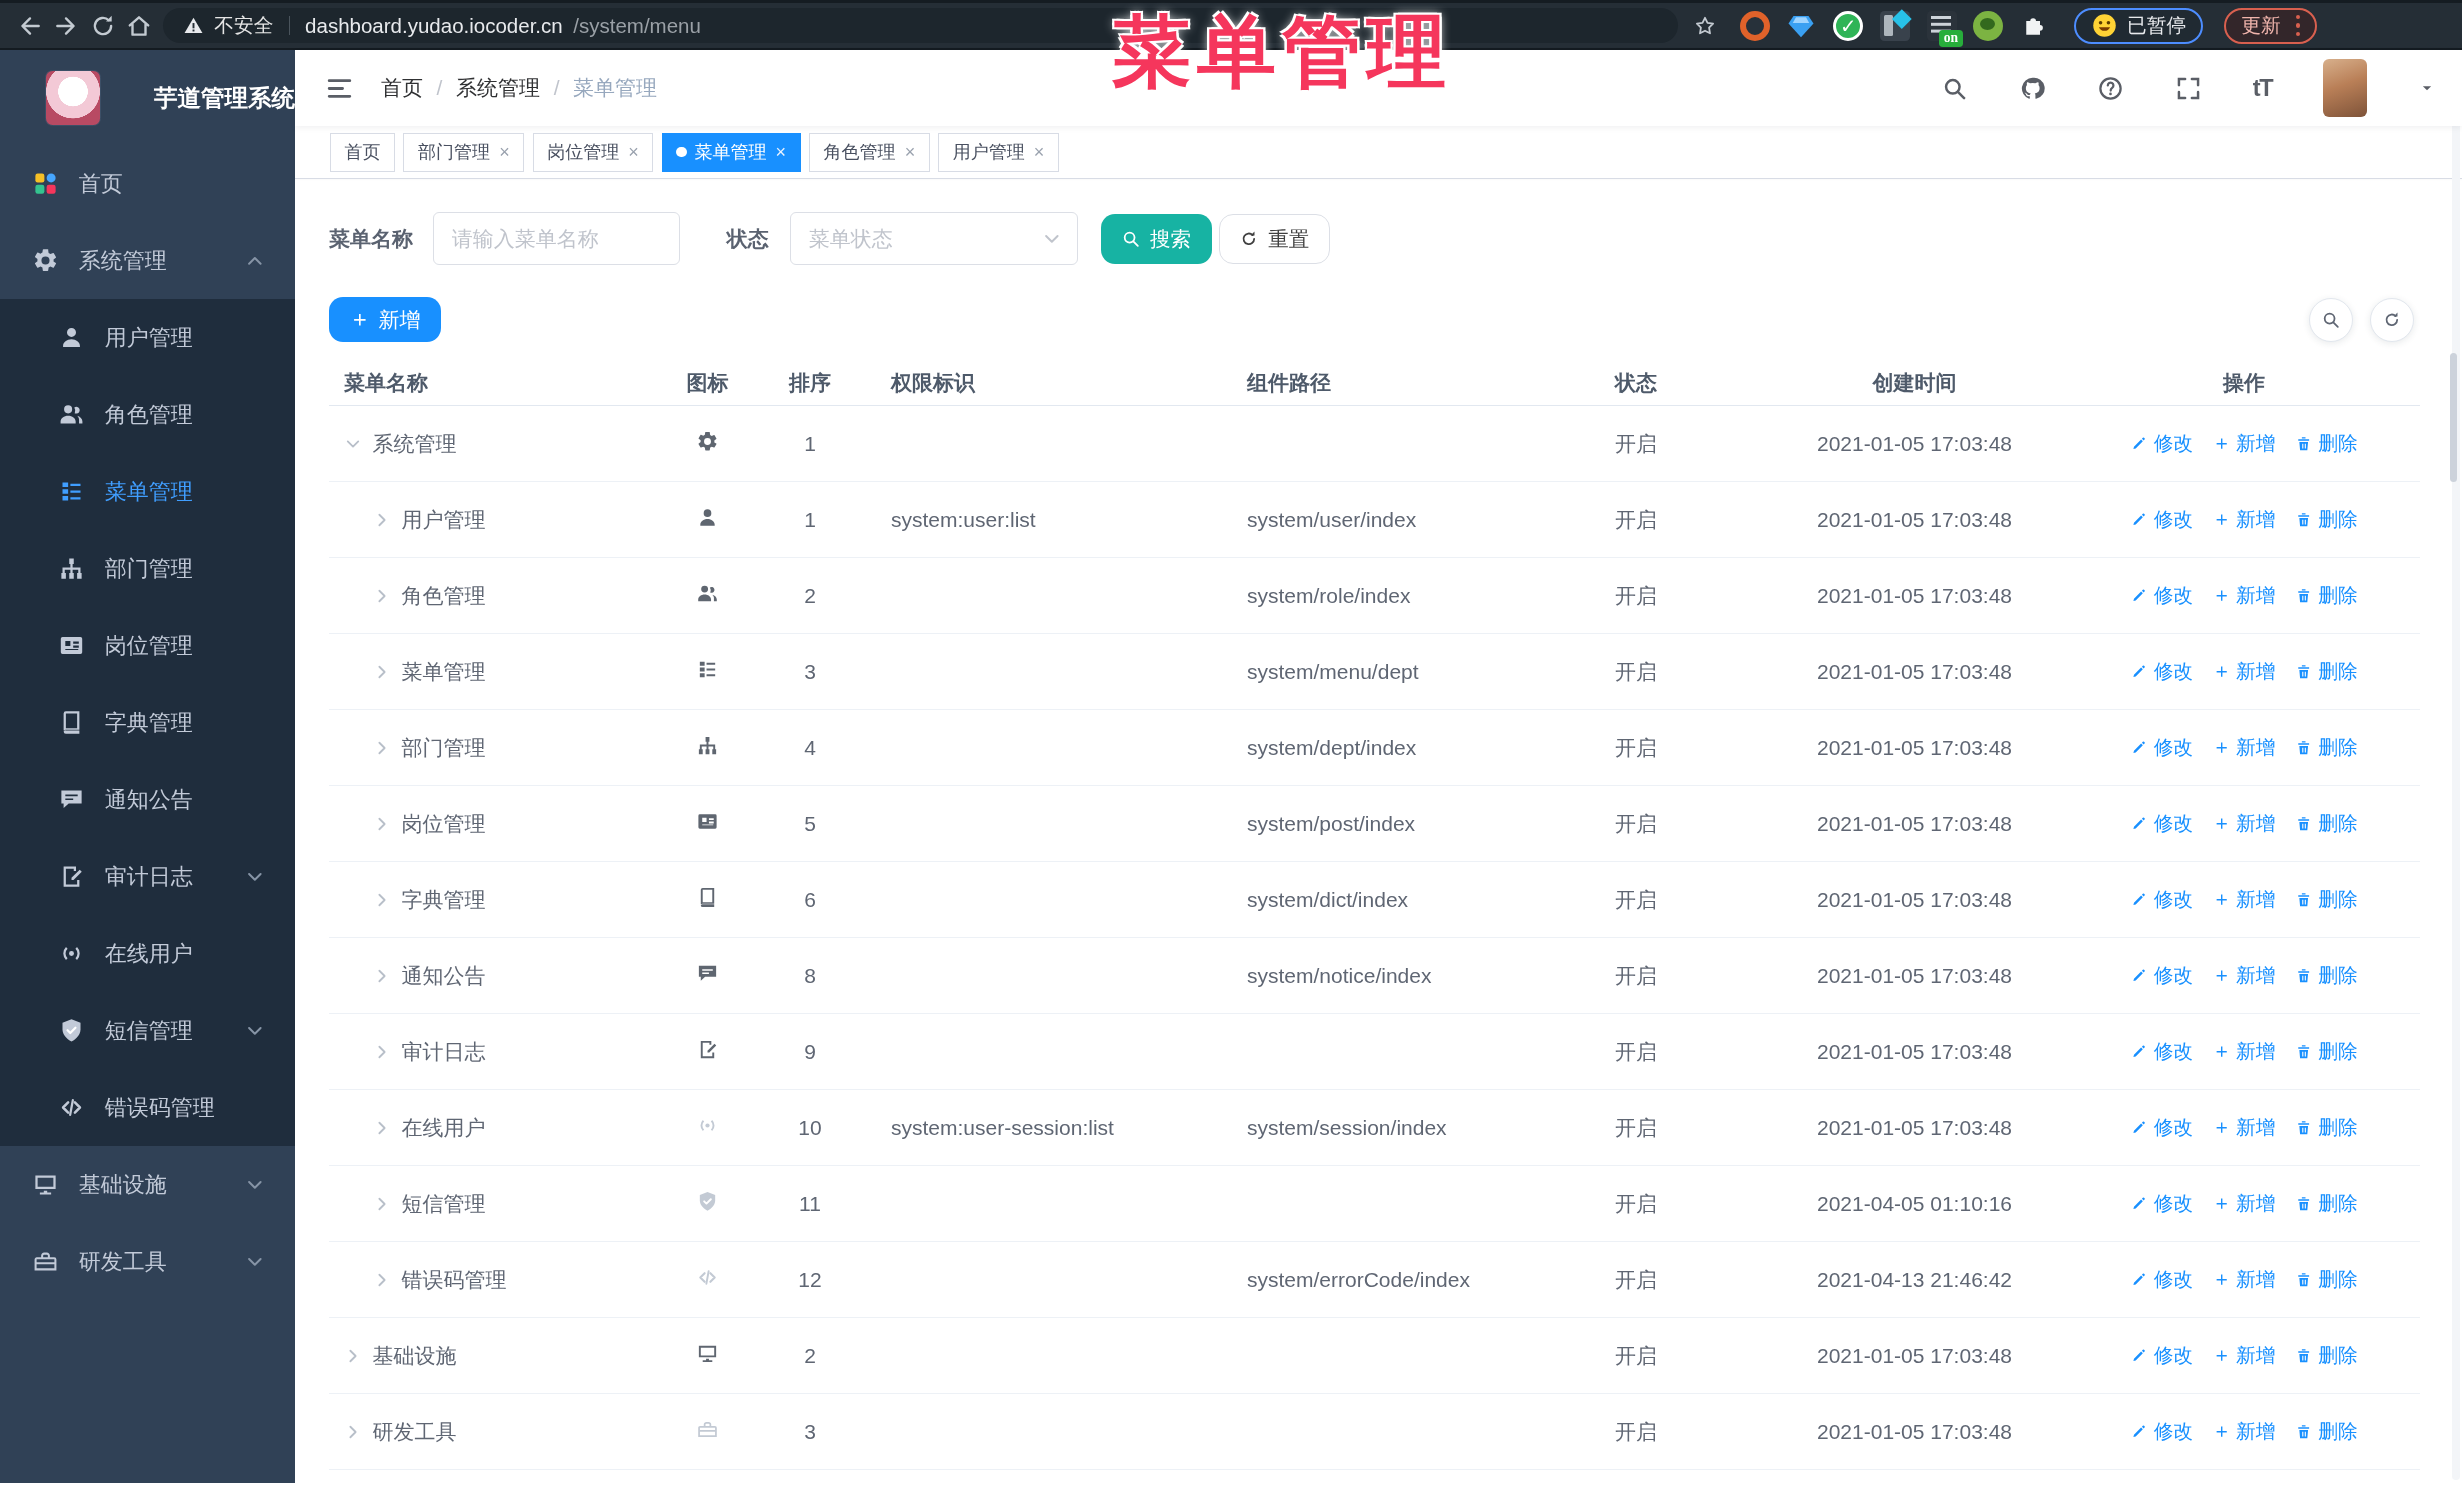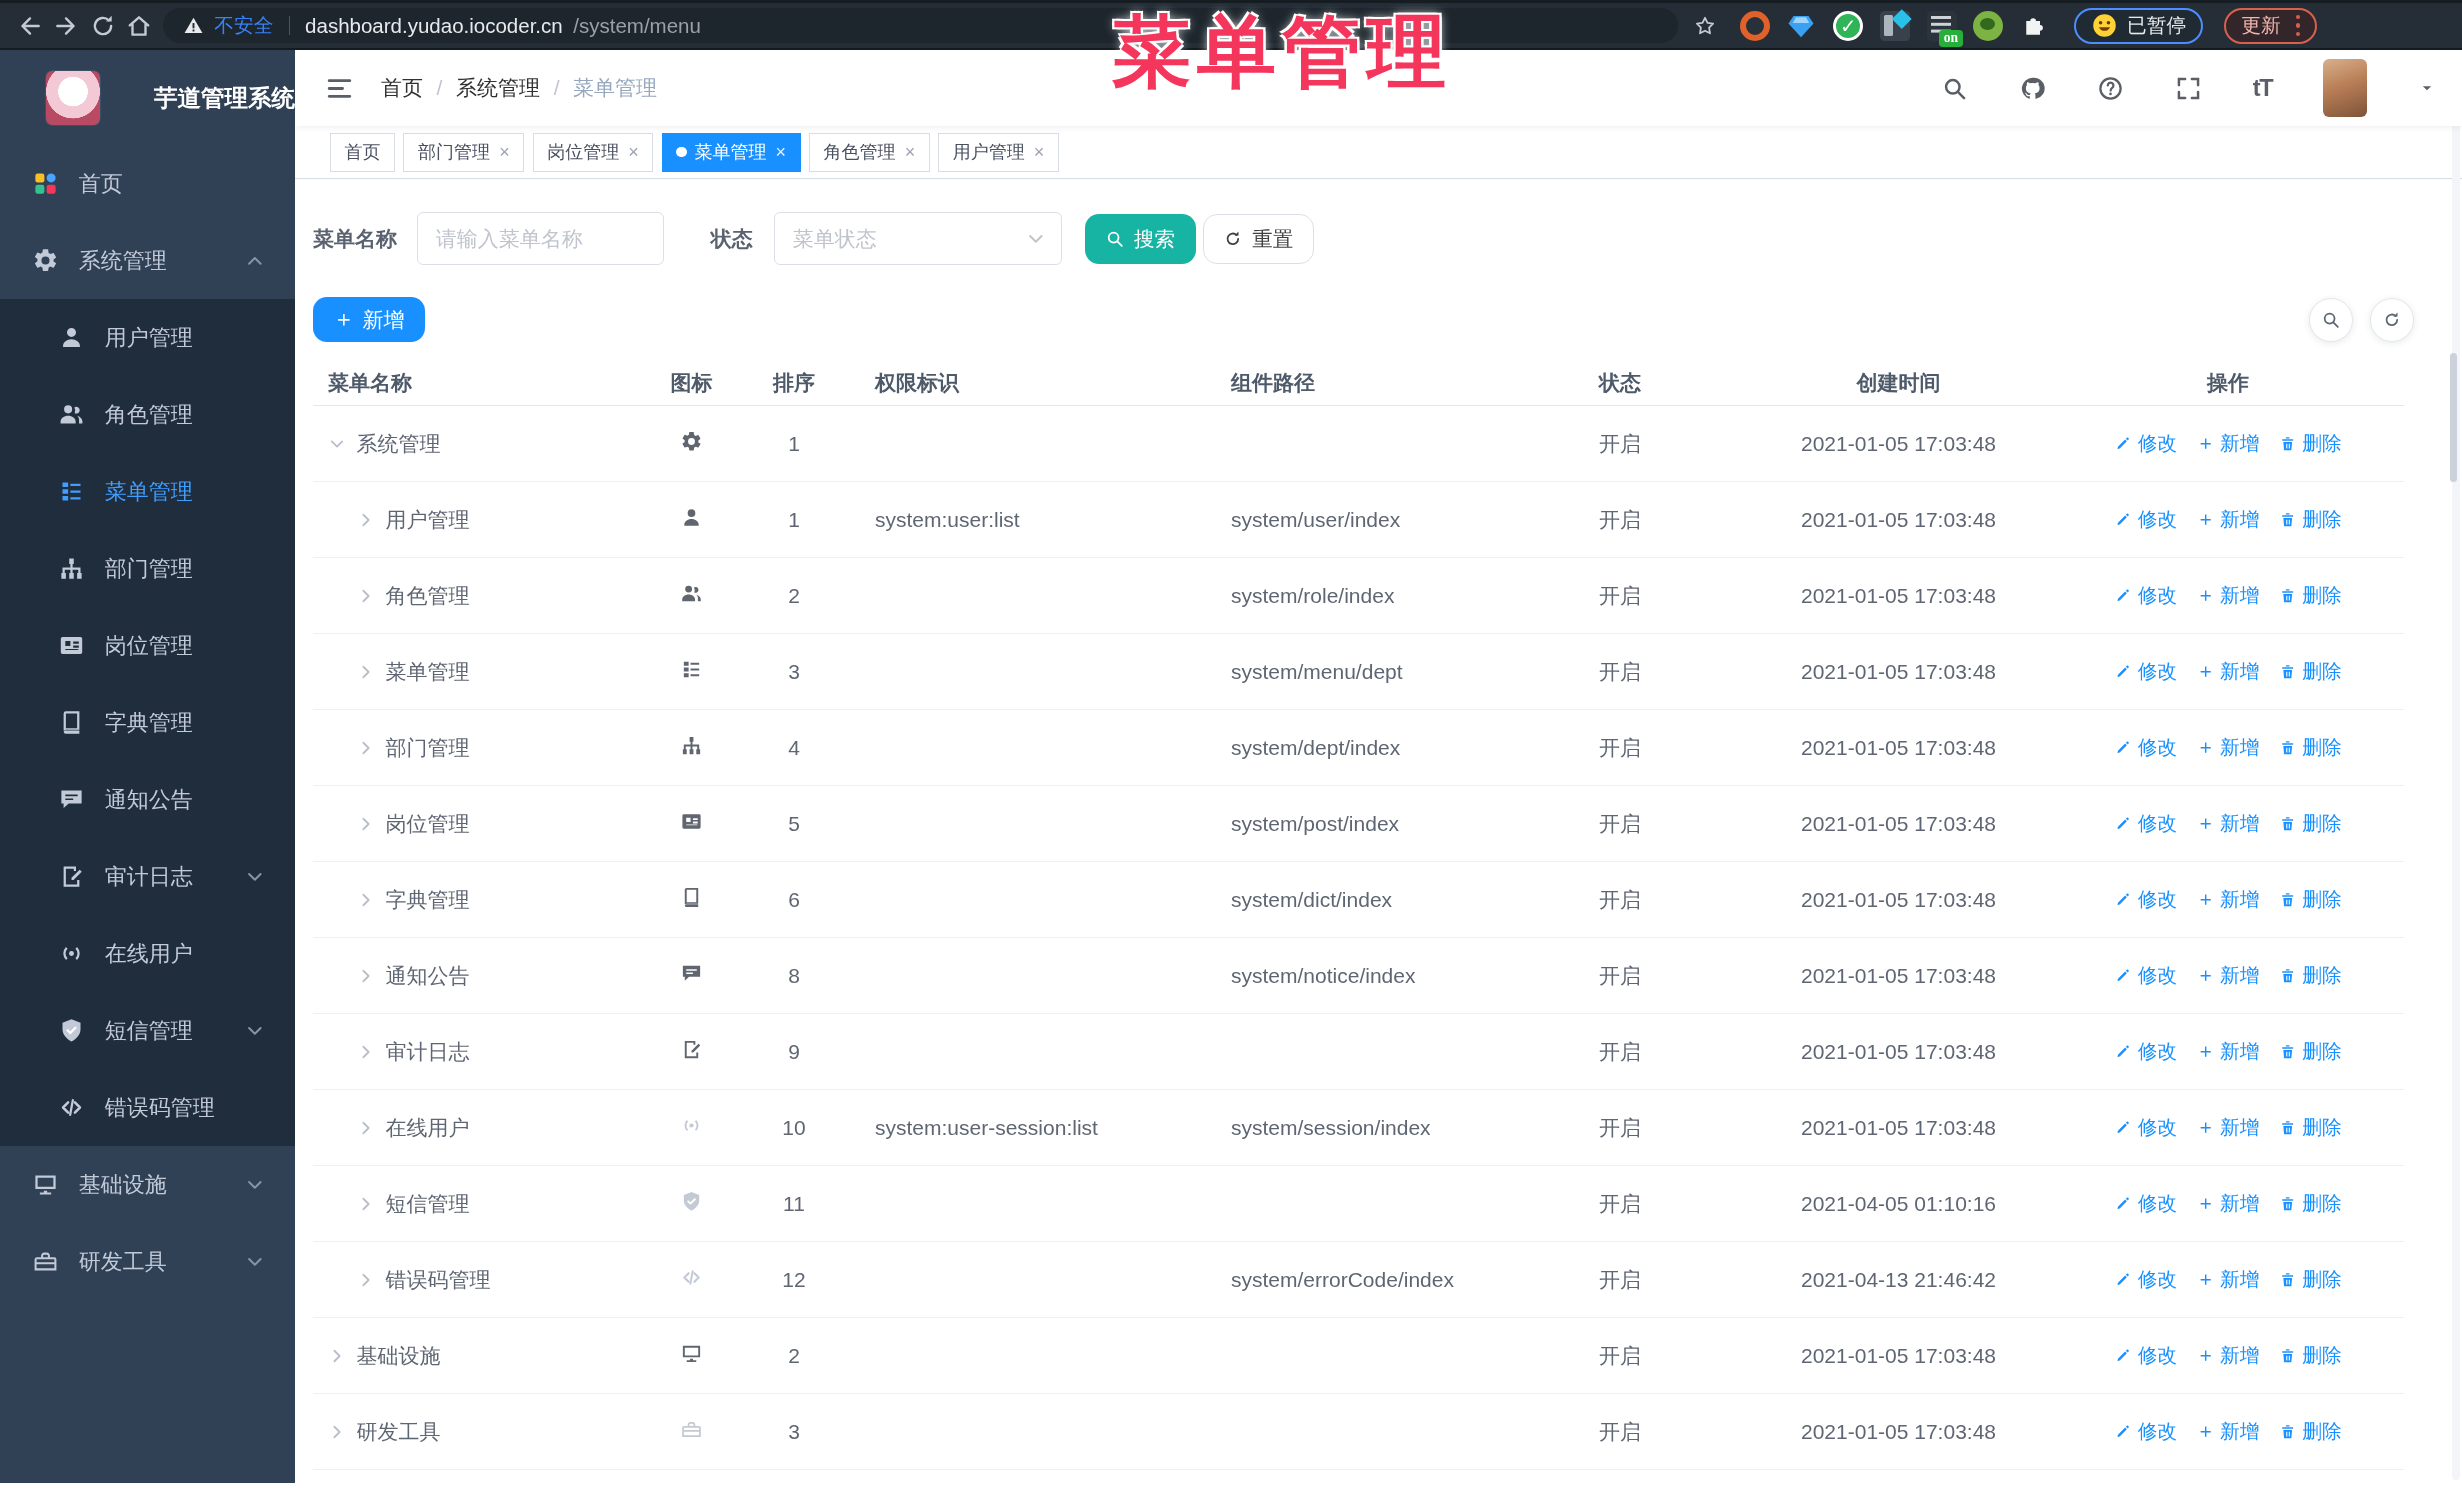--- a/index.html
+++ b/index.html
@@ -7,21 +7,21 @@
   body { font-family:"Liberation Sans","DejaVu Sans",sans-serif; background:#fff; position:relative; color:#5f6673; }
   svg.ic { display:inline-block; vertical-align:middle; }
 
   
   .browser-bar { height:50px; background:#252e36; border-top:3.8px solid #151c22; border-bottom:2.3px solid #141b21;
     display:flex; align-items:center; padding:0 16.7px; gap:10.6px; }
   .bic { width:26px; height:26px; color:#c3cad1; flex:0 0 auto; cursor:pointer; }
   .url-pill { height:35px; background:#1d262d; border-radius:17.4px; flex:0 0 auto; width:1515px;
     display:flex; align-items:center; padding:0 19.7px; gap:10.6px; }
   .url-pill .wic { width:21px; height:21px; color:#e8eaed; }
-  .sec-label { color:#3b82f6; font-size:19.7px; }
+  .sec-label { color:#e5e5e5; font-size:19.7px; }
   .url-div { width:1.5px; height:19.7px; background:#4a545c; margin:0 4.5px; }
   .url-host { color:#e8eaed; font-size:20.5px; }
   .url-path { color:#9aa0a6; font-size:20.5px; }
   .star-ic { width:24px; height:24px; color:#c3cad1; margin-left:4.5px; }
   .ext-row { display:flex; align-items:center; gap:16.7px; margin-left:12px; }
   .chip { width:30px; height:30px; flex:0 0 auto; position:relative; cursor:pointer; }
   .chip-ublock { border-radius:50%; border:6.8px solid #e0622a; background:#27313a; }
   .chip-gem { background:none; }
   .chip-check { border-radius:50%; background:#2fb457; border:3px solid #fff; color:#fff; font-size:19.7px; font-weight:bold; text-align:center; line-height:24px; }
   .chip-split { background:#39424c; border-radius:4.5px; }
@@ -77,21 +77,21 @@
   .tags-view { height:53px; display:flex; align-items:center; gap:8.3px; padding-left:35px; background:#fff;
     border-bottom:1.5px solid #d8dce5; box-shadow:0 0.8px 2.3px rgba(0,0,0,.04); }
   .tab { height:39px; display:flex; align-items:center; gap:7.6px; padding:0 13.6px; border:1.5px solid #d8dce5;
     background:#fff; color:#495060; font-size:18px; cursor:pointer; }
   .tab .dot { width:10.6px; height:10.6px; border-radius:50%; background:#fff; display:none; }
   .tab.active { background:#1890ff; border-color:#1890ff; color:#fff; }
   .tab.active .dot { display:block; }
   .tab .x { font-size:18px; color:#9aa2ae; margin-left:1.5px; }
   .tab.active .x { color:#e8f2ff; }
 
-  .content { flex:1; padding:33px 42px 0 18px; }
+  .content { flex:1; padding:33px 42px 0 34px; }
 
   
   .search-row { display:flex; align-items:center; }
   .f-label { font-size:21px; font-weight:bold; color:#5a6270; }
   .inp { width:247px; height:53px; border:1.5px solid #dcdfe6; border-radius:6px; font-size:21px; padding:0 18px;
     color:#606266; margin-left:19.7px; font-family:inherit; }
   .inp::placeholder { color:#c0c4cc; }
   .sel { width:288px; height:53px; border:1.5px solid #dcdfe6; border-radius:6px; margin-left:21px; display:flex;
     align-items:center; padding:0 18px; color:#c0c4cc; font-size:21px; position:relative; cursor:pointer; }
   .sel .sel-caret { position:absolute; right:15px; width:19.7px; height:19.7px; color:#c0c4cc; transform:rotate(90deg); }

